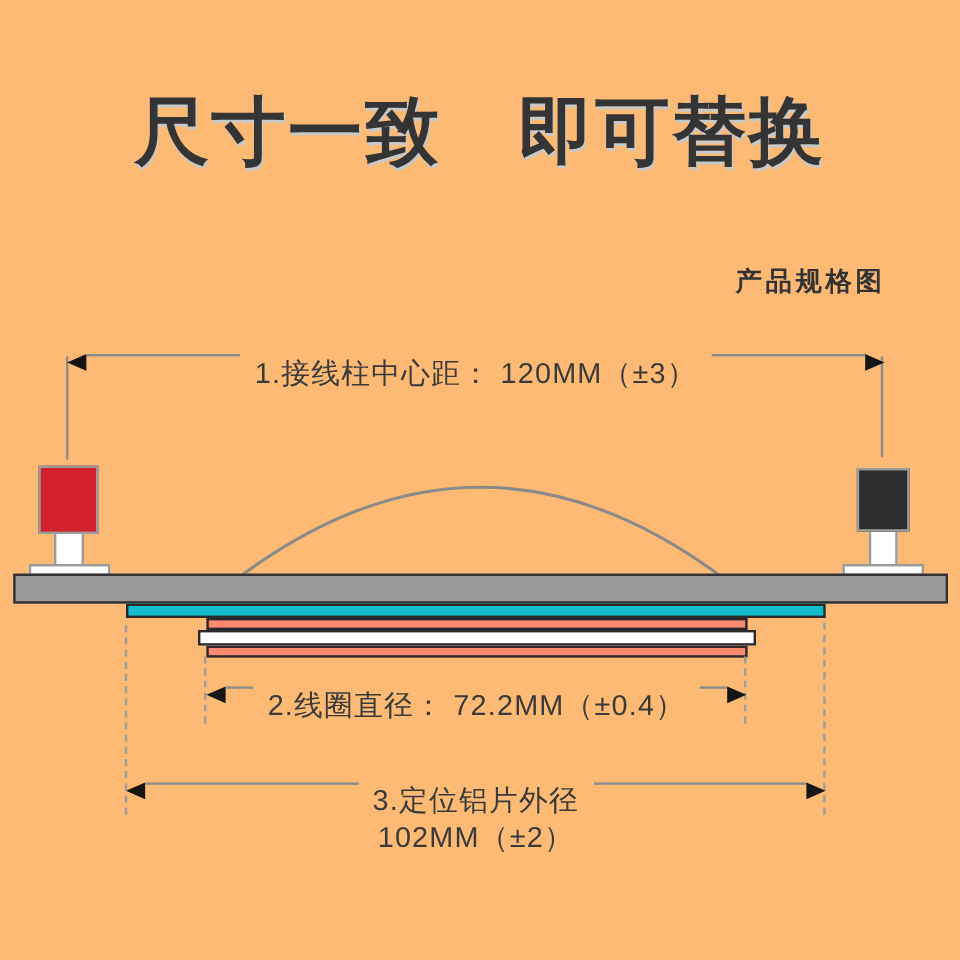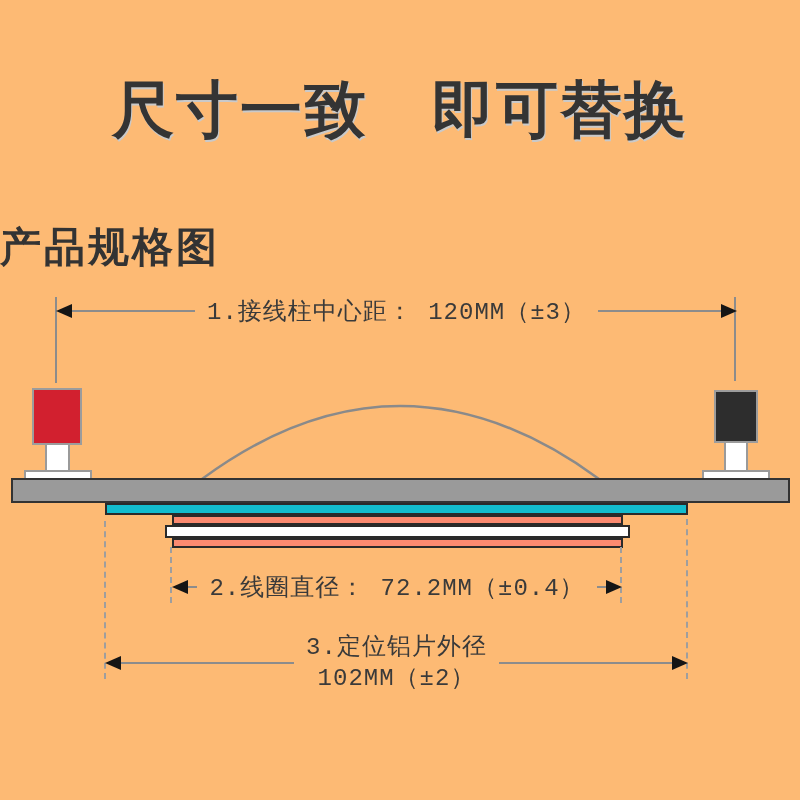--- a/index.html
+++ b/index.html
@@ -3,25 +3,25 @@
 <meta charset="utf-8">
 <style>
   html,body{margin:0;padding:0;background:#ffffff;}
   body{font-family:"Liberation Sans","DejaVu Sans",sans-serif;color:#3a3a3a;}
   .canvas{position:relative;width:800px;height:800px;background:#fdba74;overflow:hidden;margin:0 auto;}
 
   
   .title{position:absolute;left:0;top:68px;width:800px;text-align:center;
          font-size:62px;font-weight:900;color:#343434;letter-spacing:2px;
          text-shadow:1px 2px 0 #c9c9c9;white-space:nowrap;}
-  .subtitle{position:absolute;left:0;top:220px;width:738px;text-align:left;
-            font-size:41px;font-weight:600;color:#333;letter-spacing:3px;}
+  .subtitle{position:absolute;left:0;top:220px;width:738px;text-align:right;
+            font-size:22px;font-weight:600;color:#333;letter-spacing:3px;}
 
   
-  .dim-row{position:absolute;display:flex;align-items:center;font-family:Liberation Mono, monospace;}
+  .dim-row{position:absolute;display:flex;align-items:flex-start;}
   .dline{flex:1;height:2px;background:#8c8c8c;}
   .arr-l{width:0;height:0;border-top:7px solid transparent;border-bottom:7px solid transparent;
          border-right:16px solid #151515;}
   .arr-r{width:0;height:0;border-top:7px solid transparent;border-bottom:7px solid transparent;
          border-left:16px solid #151515;}
   .dim-label{margin:0 12px;font-size:24px;color:#3a3a3a;letter-spacing:1px;white-space:nowrap;}
   .dim-label.two-line{text-align:center;line-height:1.3;}
 
   
   .ext{position:absolute;width:2px;background:#8c8c8c;}
@@ -89,21 +89,21 @@
   <div class="ext-dash" style="left:686px;top:519px;height:160px;"></div>
 
   <div class="dim-row" style="left:172px;top:572px;width:450px;height:30px;">
     <span class="arr-l"></span>
     <span class="dline"></span>
     <span class="dim-label">2.线圈直径： 72.2MM（±0.4）</span>
     <span class="dline"></span>
     <span class="arr-r"></span>
   </div>
 
-  <div class="dim-row" style="left:105px;top:632px;width:583px;height:62px;">
+  <div class="dim-row" style="left:105px;top:652px;width:583px;height:62px;">
     <span class="arr-l"></span>
     <span class="dline"></span>
     <span class="dim-label two-line">
       <span style="display:block;">3.定位铝片外径</span>
       <span style="display:block;">102MM（±2）</span>
     </span>
     <span class="dline"></span>
     <span class="arr-r"></span>
   </div>
 

